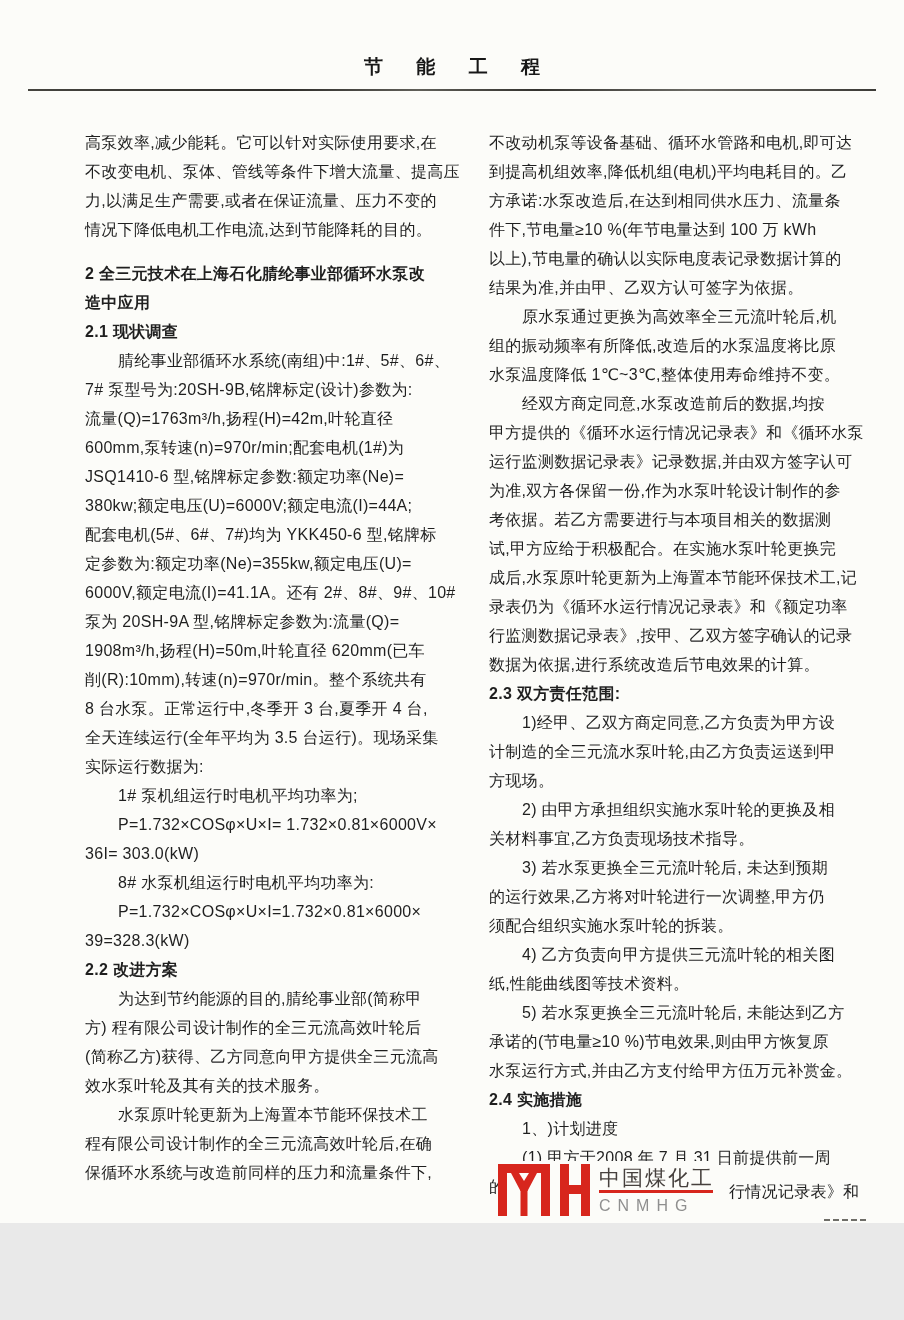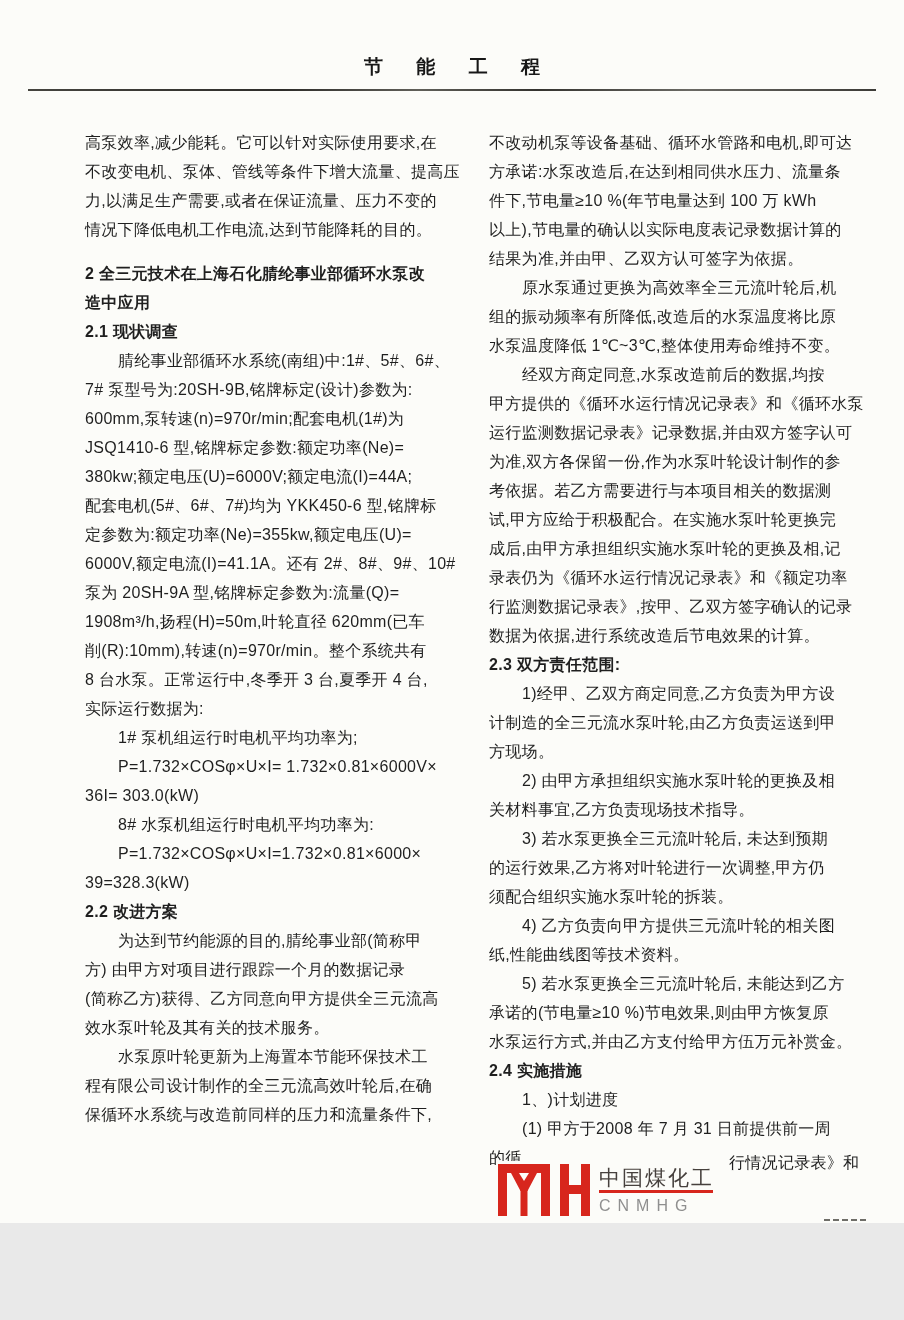--- a/index.html
+++ b/index.html
@@ -65,62 +65,65 @@
     <div class="col">
         <div class="tline">高泵效率,减少能耗。它可以针对实际使用要求,在</div>
         <div class="tline">不改变电机、泵体、管线等条件下增大流量、提高压</div>
         <div class="tline">力,以满足生产需要,或者在保证流量、压力不变的</div>
         <div class="tline">情况下降低电机工作电流,达到节能降耗的目的。</div>
         <div class="tline s-b s-g">2 全三元技术在上海石化腈纶事业部循环水泵改</div>
         <div class="tline s-b">造中应用</div>
         <div class="tline s-b">2.1 现状调查</div>
         <div class="tline s-i">腈纶事业部循环水系统(南组)中:1#、5#、6#、</div>
         <div class="tline">7# 泵型号为:20SH-9B,铭牌标定(设计)参数为:</div>
+        <div class="tline">流量(Q)=1763m³/h,扬程(H)=42m,叶轮直径</div>
         <div class="tline">600mm,泵转速(n)=970r/min;配套电机(1#)为</div>
         <div class="tline">JSQ1410-6 型,铭牌标定参数:额定功率(Ne)=</div>
         <div class="tline">380kw;额定电压(U)=6000V;额定电流(I)=44A;</div>
         <div class="tline">配套电机(5#、6#、7#)均为 YKK450-6 型,铭牌标</div>
         <div class="tline">定参数为:额定功率(Ne)=355kw,额定电压(U)=</div>
         <div class="tline">6000V,额定电流(I)=41.1A。还有 2#、8#、9#、10#</div>
         <div class="tline">泵为 20SH-9A 型,铭牌标定参数为:流量(Q)=</div>
         <div class="tline">1908m³/h,扬程(H)=50m,叶轮直径 620mm(已车</div>
         <div class="tline">削(R):10mm),转速(n)=970r/min。整个系统共有</div>
         <div class="tline">8 台水泵。正常运行中,冬季开 3 台,夏季开 4 台,</div>
+        <div class="tline">全天连续运行(全年平均为 3.5 台运行)。现场采集</div>
         <div class="tline">实际运行数据为:</div>
         <div class="tline s-i">1# 泵机组运行时电机平均功率为;</div>
         <div class="tline s-i">P=1.732×COSφ×U×I= 1.732×0.81×6000V×</div>
         <div class="tline">36I= 303.0(kW)</div>
         <div class="tline s-i">8# 水泵机组运行时电机平均功率为:</div>
         <div class="tline s-i">P=1.732×COSφ×U×I=1.732×0.81×6000×</div>
         <div class="tline">39=328.3(kW)</div>
         <div class="tline s-b">2.2 改进方案</div>
         <div class="tline s-i">为达到节约能源的目的,腈纶事业部(简称甲</div>
-        <div class="tline">方) 由甲方对项目进行跟踪一个月的数据记录</div>
+        <div class="tline">方) 程有限公司设计制作的全三元流高效叶轮后</div>
         <div class="tline">(简称乙方)获得、乙方同意向甲方提供全三元流高</div>
         <div class="tline">效水泵叶轮及其有关的技术服务。</div>
         <div class="tline s-i">水泵原叶轮更新为上海置本节能环保技术工</div>
         <div class="tline">程有限公司设计制作的全三元流高效叶轮后,在确</div>
         <div class="tline">保循环水系统与改造前同样的压力和流量条件下,</div>
       </div>
     <div class="col">
         <div class="tline">不改动机泵等设备基础、循环水管路和电机,即可达</div>
+        <div class="tline">到提高机组效率,降低机组(电机)平均电耗目的。乙</div>
         <div class="tline">方承诺:水泵改造后,在达到相同供水压力、流量条</div>
         <div class="tline">件下,节电量≥10 %(年节电量达到 100 万 kWh</div>
         <div class="tline">以上),节电量的确认以实际电度表记录数据计算的</div>
         <div class="tline">结果为准,并由甲、乙双方认可签字为依据。</div>
         <div class="tline s-i">原水泵通过更换为高效率全三元流叶轮后,机</div>
         <div class="tline">组的振动频率有所降低,改造后的水泵温度将比原</div>
         <div class="tline">水泵温度降低 1℃~3℃,整体使用寿命维持不变。</div>
         <div class="tline s-i">经双方商定同意,水泵改造前后的数据,均按</div>
         <div class="tline">甲方提供的《循环水运行情况记录表》和《循环水泵</div>
         <div class="tline">运行监测数据记录表》记录数据,并由双方签字认可</div>
         <div class="tline">为准,双方各保留一份,作为水泵叶轮设计制作的参</div>
         <div class="tline">考依据。若乙方需要进行与本项目相关的数据测</div>
         <div class="tline">试,甲方应给于积极配合。在实施水泵叶轮更换完</div>
-        <div class="tline">成后,由甲方承担组织实施水泵叶轮的更换及相,记</div>
+        <div class="tline">成后,水泵原叶轮更新为上海置本节能环保技术工,记</div>
         <div class="tline">录表仍为《循环水运行情况记录表》和《额定功率</div>
         <div class="tline">行监测数据记录表》,按甲、乙双方签字确认的记录</div>
         <div class="tline">数据为依据,进行系统改造后节电效果的计算。</div>
         <div class="tline s-b">2.3 双方责任范围:</div>
         <div class="tline s-i">1)经甲、乙双方商定同意,乙方负责为甲方设</div>
         <div class="tline">计制造的全三元流水泵叶轮,由乙方负责运送到甲</div>
         <div class="tline">方现场。</div>
         <div class="tline s-i">2) 由甲方承担组织实施水泵叶轮的更换及相</div>
         <div class="tline">关材料事宜,乙方负责现场技术指导。</div>
         <div class="tline s-i">3) 若水泵更换全三元流叶轮后, 未达到预期</div>

